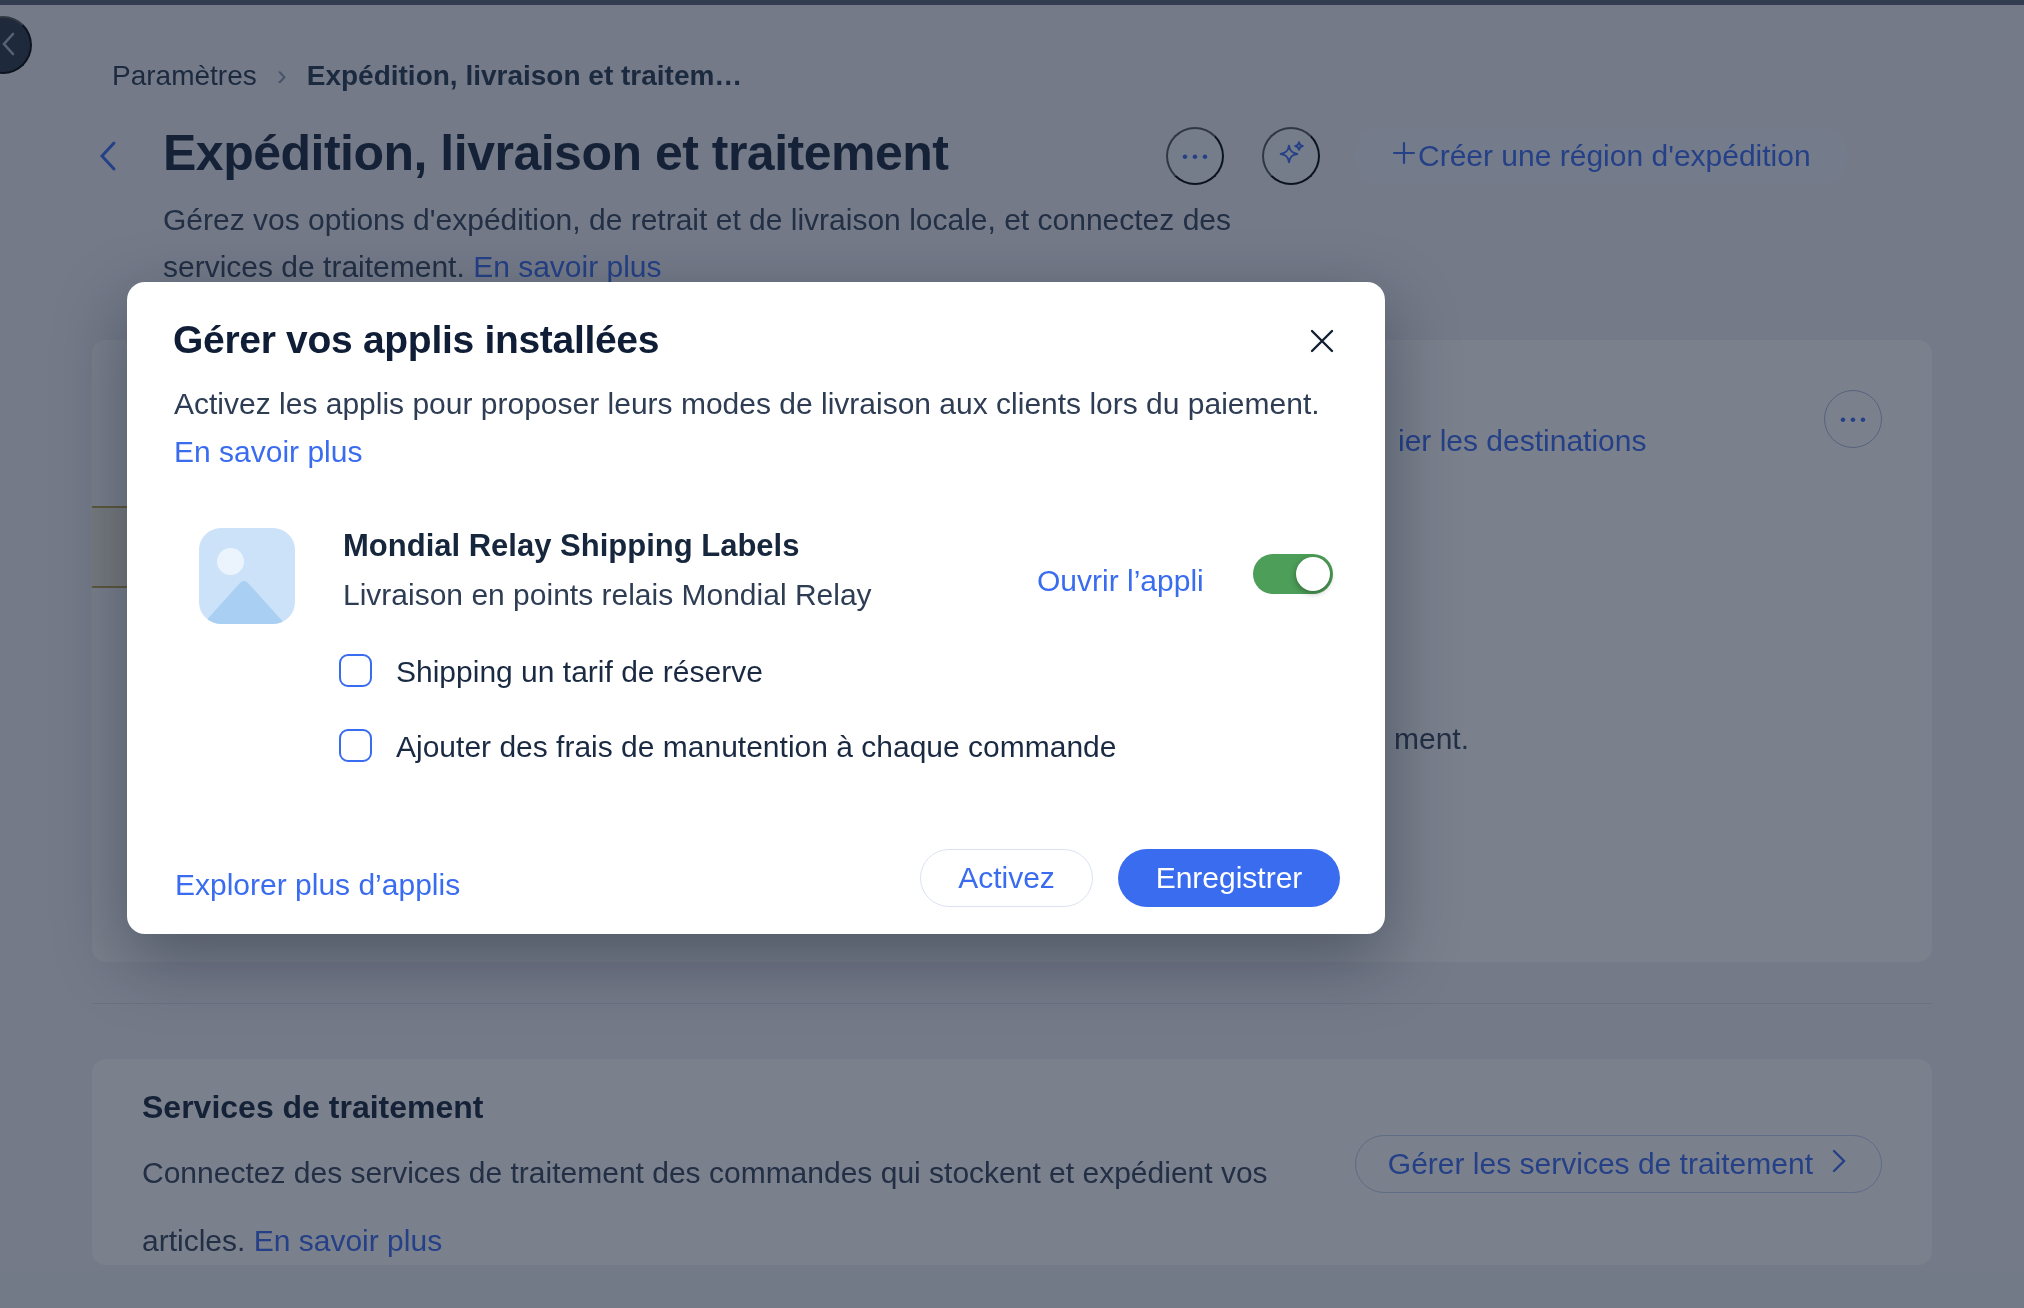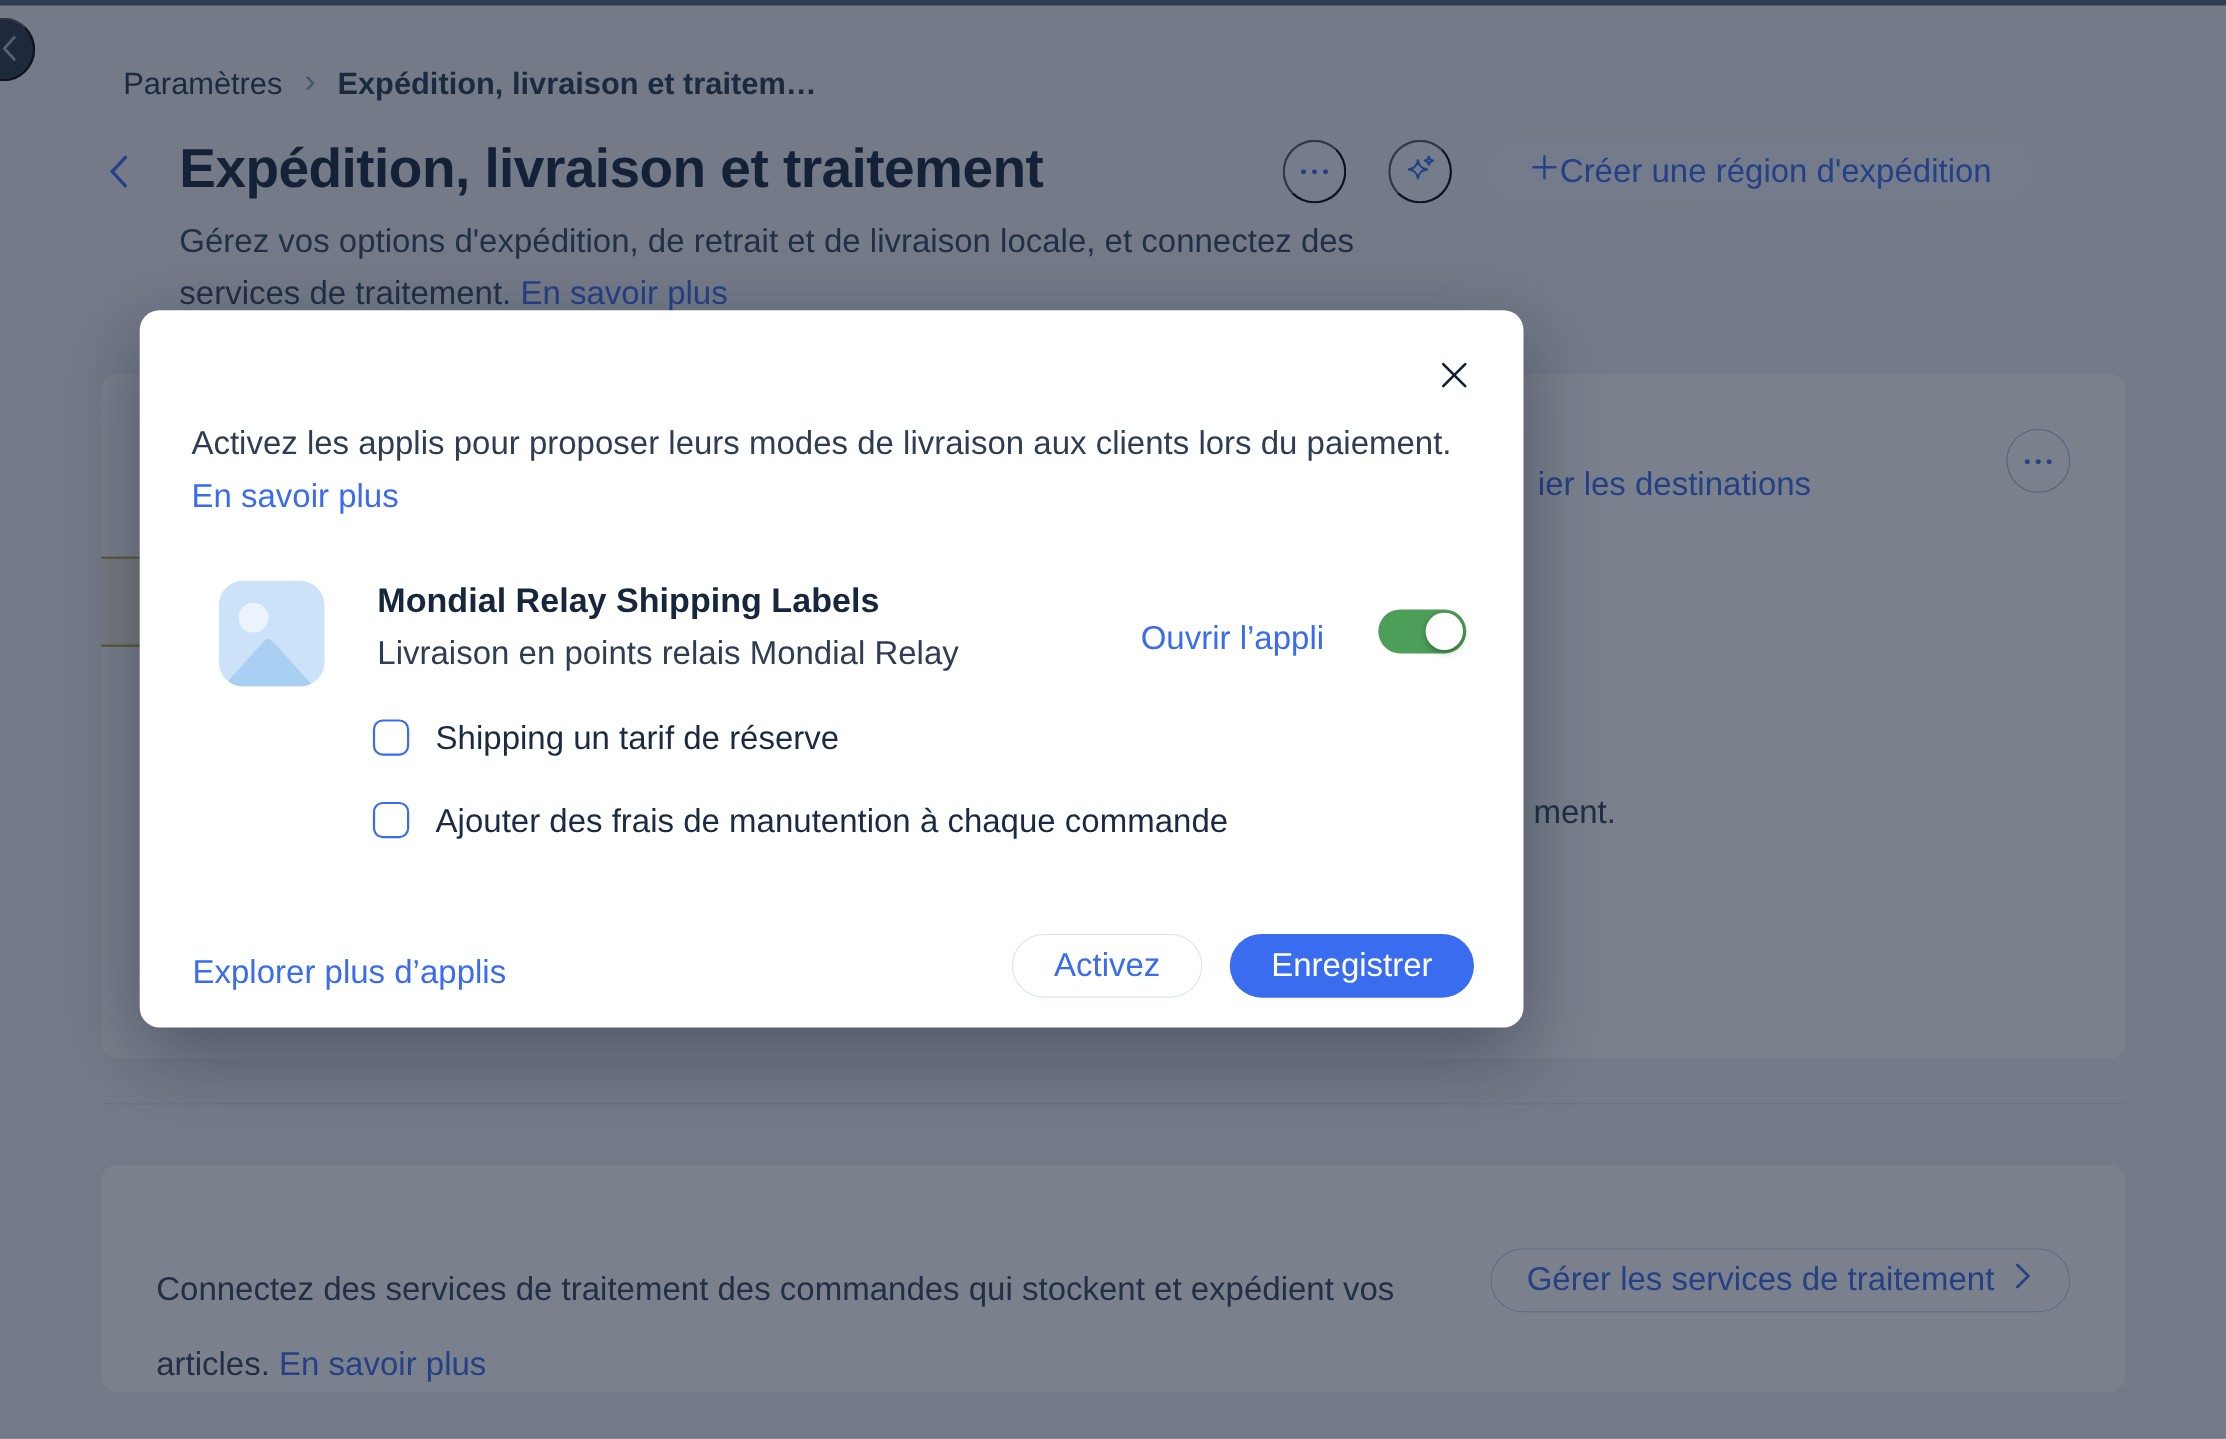--- a/index.html
+++ b/index.html
@@ -195,35 +195,37 @@
       <a class="link destinations-link">ier les destinations</a>
       <button class="regions-more">
         <span class="dots">•••</span>
       </button>
       <span class="hidden-fragment">ment.</span>
     </div>
 
     <div class="divider"></div>
 
     <div class="card card-fulfillment">
+      <h2 class="fulfillment-title">Services de traitement</h2>
       <p class="fulfillment-body"><span>Connectez des services de traitement des commandes qui stockent et expédient vos articles. </span><a class="link">En savoir plus</a></p>
       <button class="manage-btn">
         <span>Gérer les services de traitement</span>
         <span>
           <svg width="20" height="30" viewBox="0 0 20 30">
               <path d="M5 5 L15 15 L5 25" stroke="#3a6cf0" stroke-width="2.4" fill="none" stroke-linecap="round"></path>
             </svg>
         </span>
       </button>
     </div>
   </div>
 
   <div class="overlay"></div>
 
   <div class="modal">
+    <h2 class="modal-title">Gérer vos applis installées</h2>
     <button class="modal-close">
       <svg width="30" height="30" viewBox="0 0 30 30">
           <path d="M5 5 L25 25 M25 5 L5 25" stroke="#121f33" stroke-width="2.4" fill="none" stroke-linecap="round"></path>
         </svg>
     </button>
     <p class="modal-desc"><span>Activez les applis pour proposer leurs modes de livraison aux clients lors du paiement. </span><a class="link">En savoir plus</a></p>
 
     <div class="app-icon">
       <span class="sun"></span>
       <svg width="96" height="54" viewBox="0 0 96 54">

